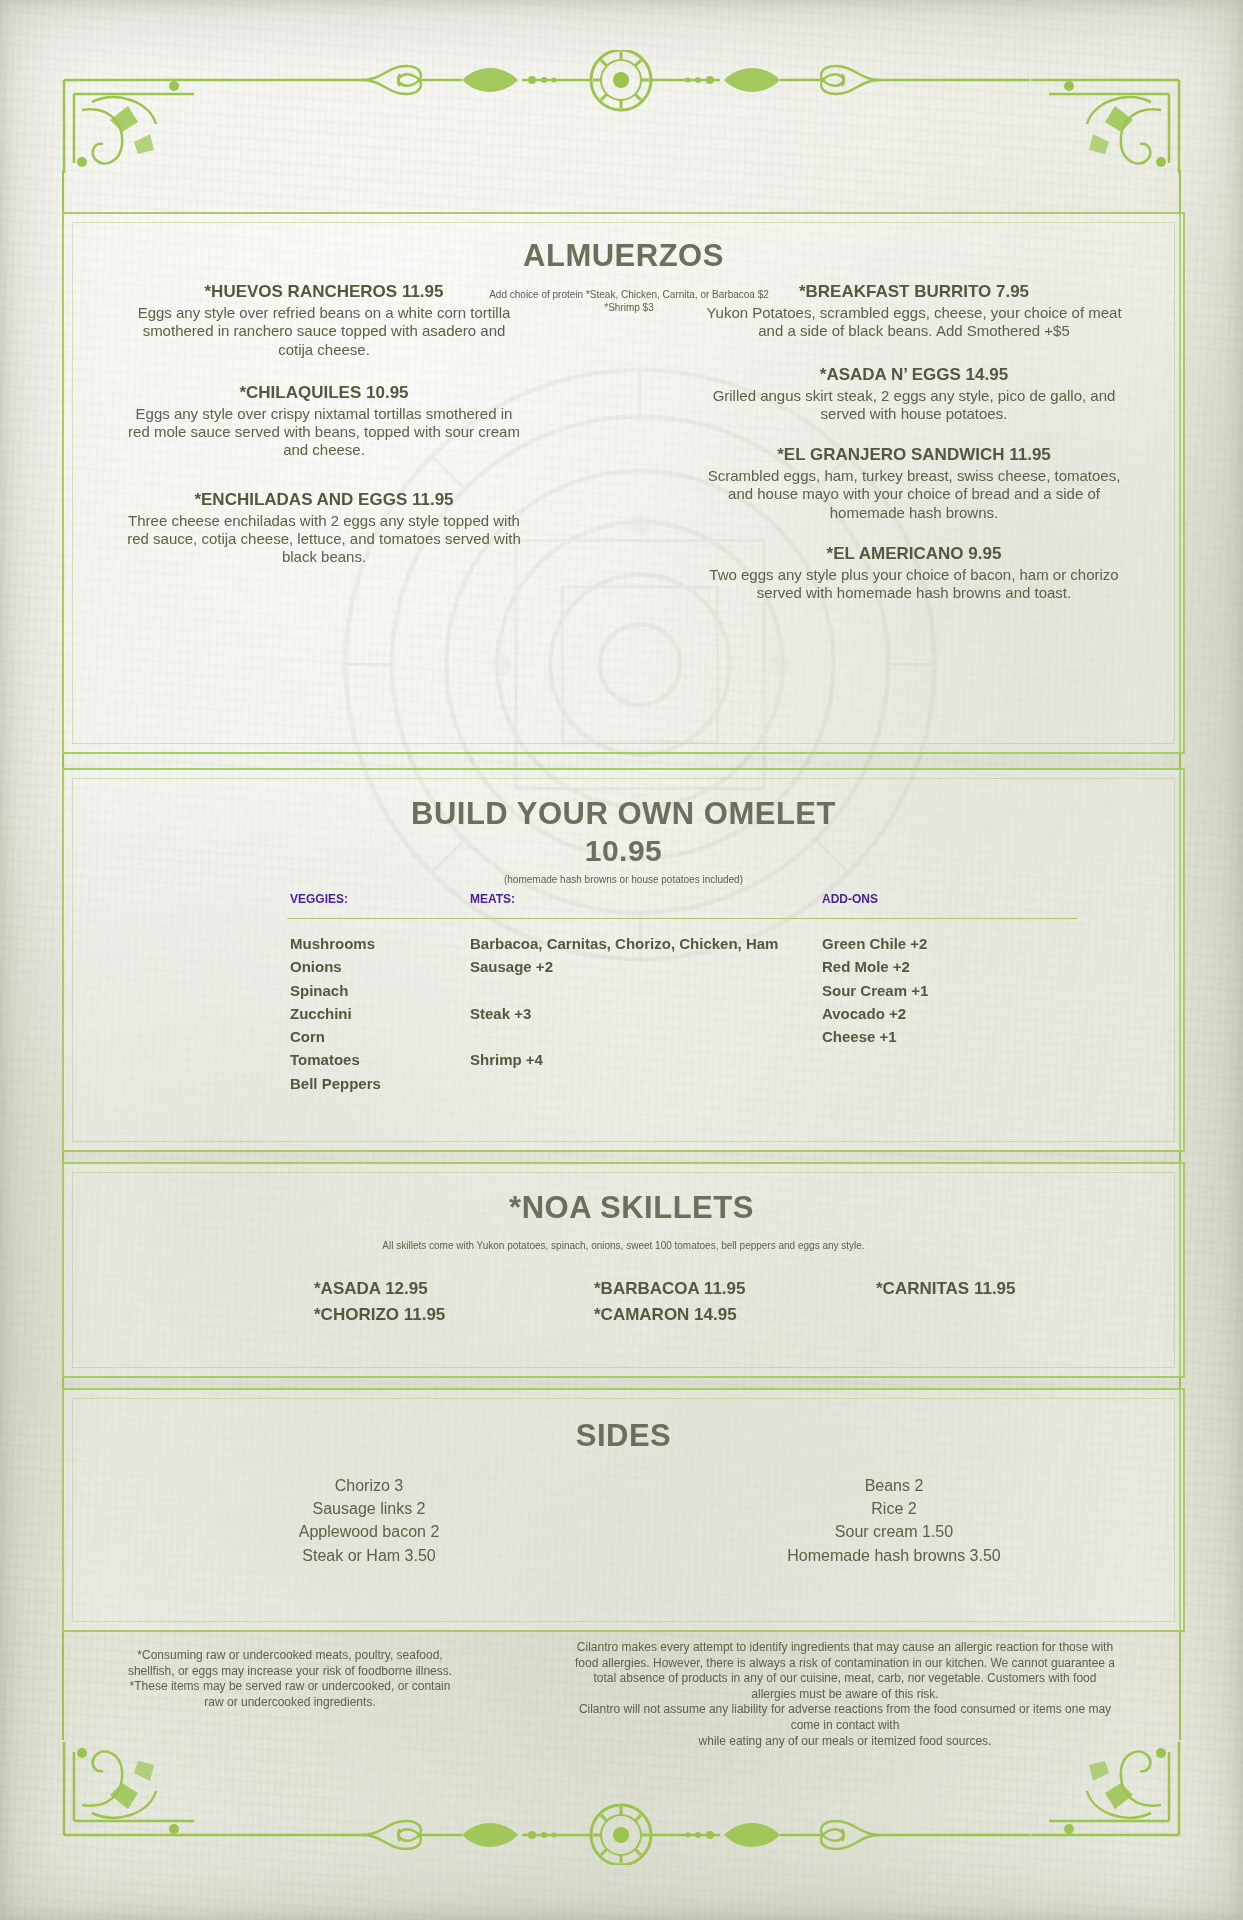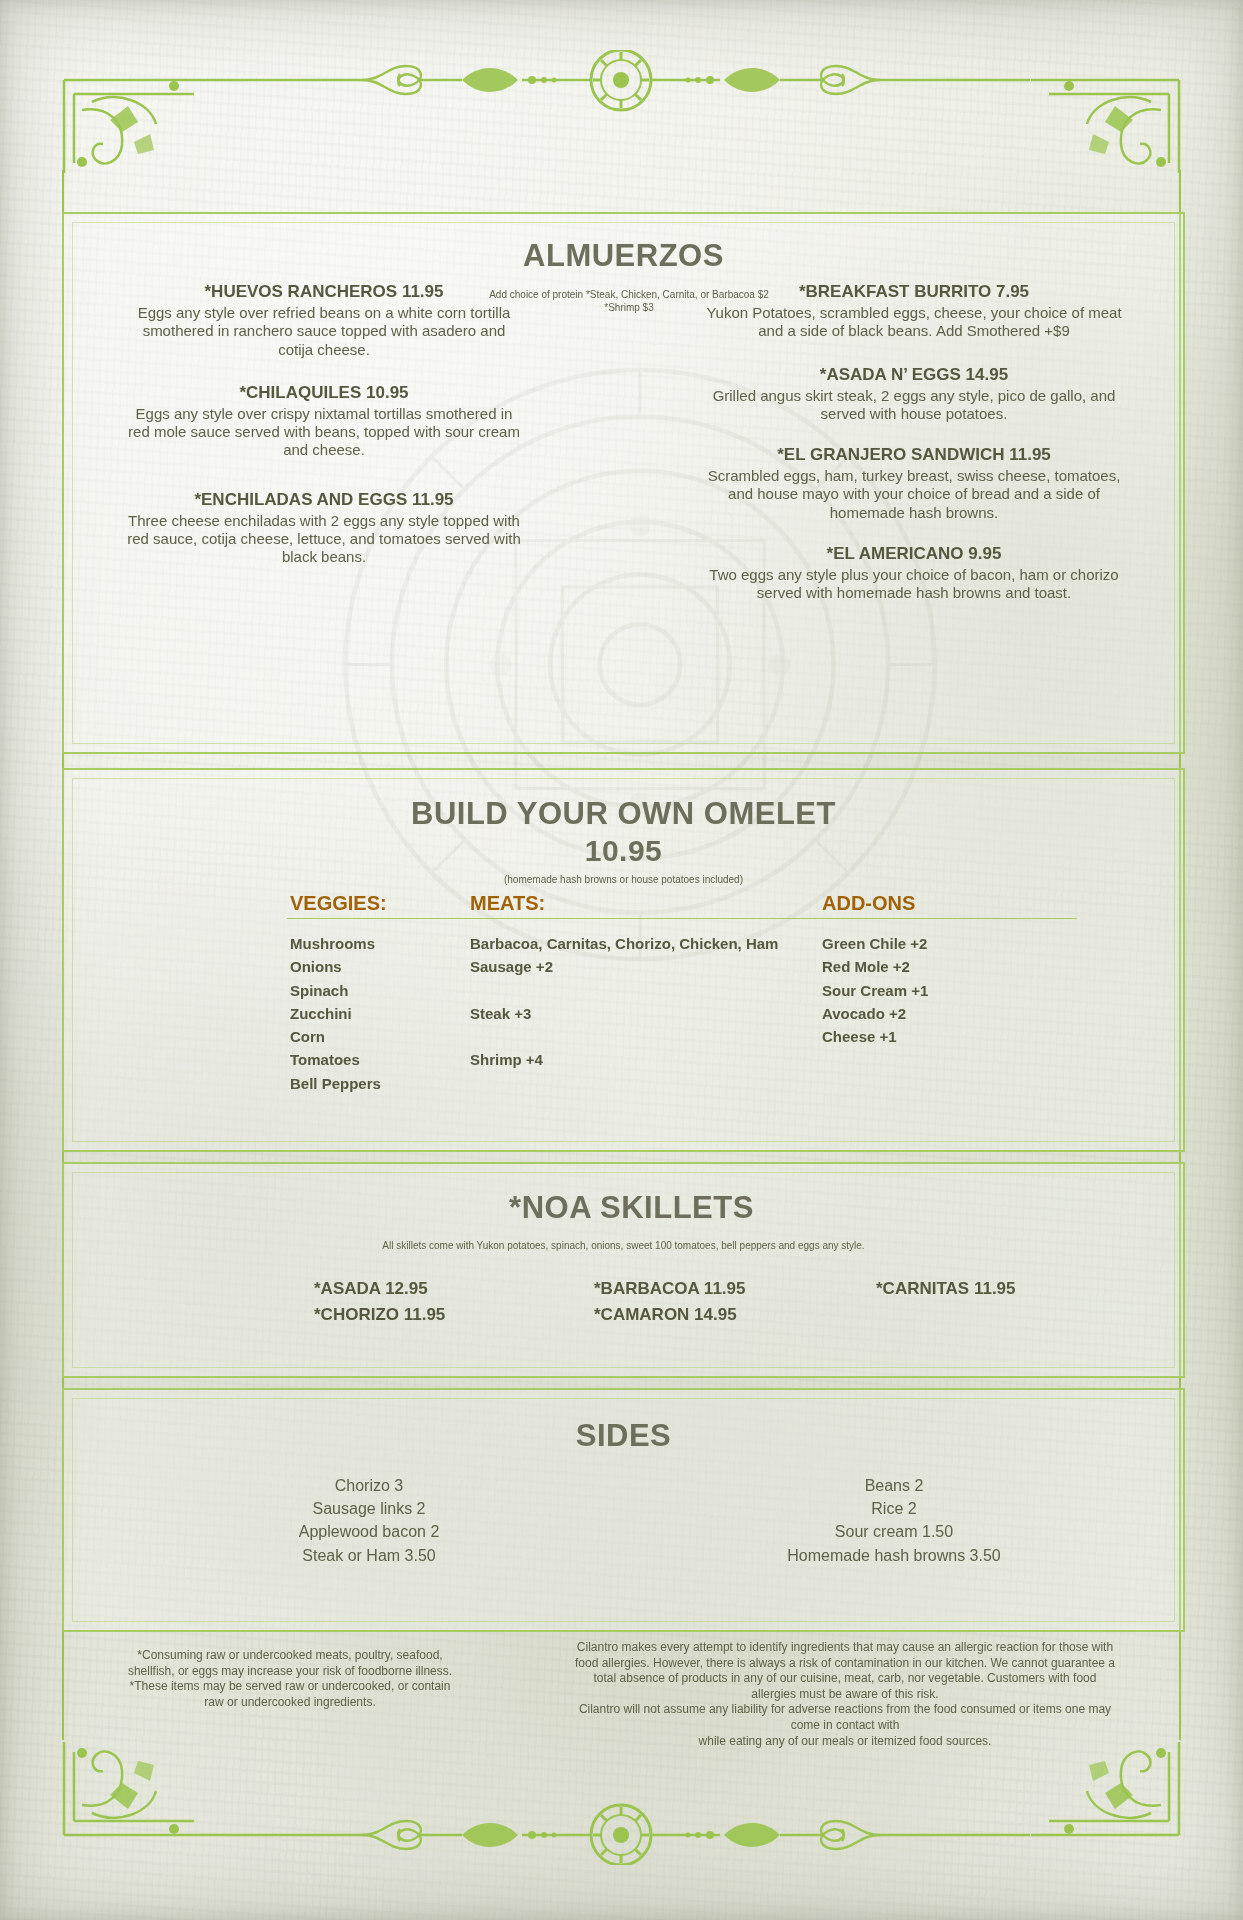--- a/index.html
+++ b/index.html
@@ -104,22 +104,22 @@
   .note-small {
     font-size: 10px;
     color: #5e6048;
     text-align: center;
     line-height: 1.25;
   }
 
   
   .omelet-head {
     font-weight: bold;
-    color: #a16207;
-    font-size: 20px;
+    color: #4c1d95;
+    font-size: 12px;
   }
   .omelet-rule {
     border-top: 1px solid #a8cc63;
     height: 0;
   }
   .om-item {
     font-weight: bold;
     color: #55573f;
     font-size: 15px;
     line-height: 1.55;
@@ -265,21 +265,21 @@
       </div>
       <div class="item" style="margin-top:30px;">
         <p class="item-name">*ENCHILADAS AND EGGS 11.95</p>
         <p class="item-desc">Three cheese enchiladas with 2 eggs any style topped with red sauce, cotija cheese, lettuce, and tomatoes served with black beans.</p>
       </div>
     </div>
 
     <div class="col" style="left:630px; top:68px; width:440px;">
       <div class="item">
         <p class="item-name">*BREAKFAST BURRITO 7.95</p>
-        <p class="item-desc">Yukon Potatoes, scrambled eggs, cheese, your choice of meat and a side of black beans. Add Smothered +$9</p>
+        <p class="item-desc">Yukon Potatoes, scrambled eggs, cheese, your choice of meat and a side of black beans. Add Smothered +$5</p>
       </div>
       <div class="item" style="margin-top:24px;">
         <p class="item-name">*ASADA N’ EGGS 14.95</p>
         <p class="item-desc">Grilled angus skirt steak, 2 eggs any style, pico de gallo, and served with house potatoes.</p>
       </div>
       <div class="item" style="margin-top:22px;">
         <p class="item-name">*EL GRANJERO SANDWICH  11.95</p>
         <p class="item-desc">Scrambled eggs, ham, turkey breast, swiss cheese, tomatoes, and house mayo with your choice of bread and a side of homemade hash browns.</p>
       </div>
       <div class="item" style="margin-top:22px;">

